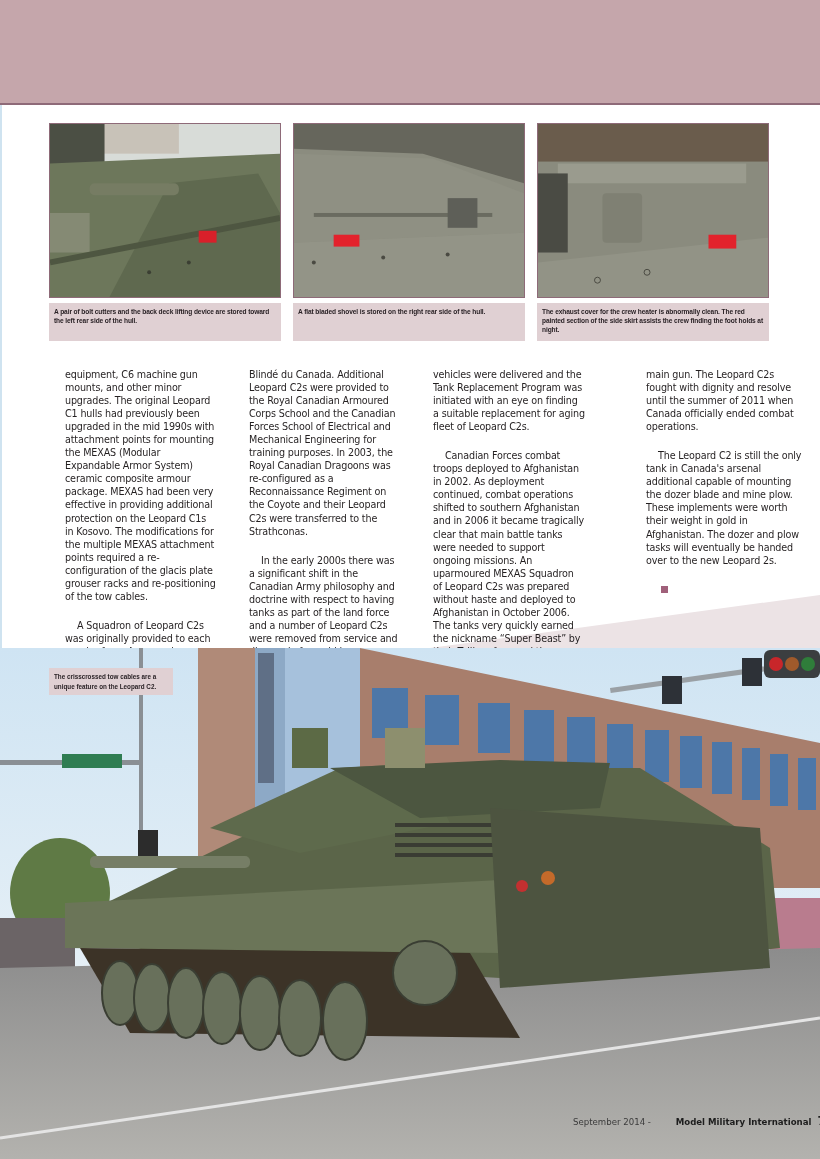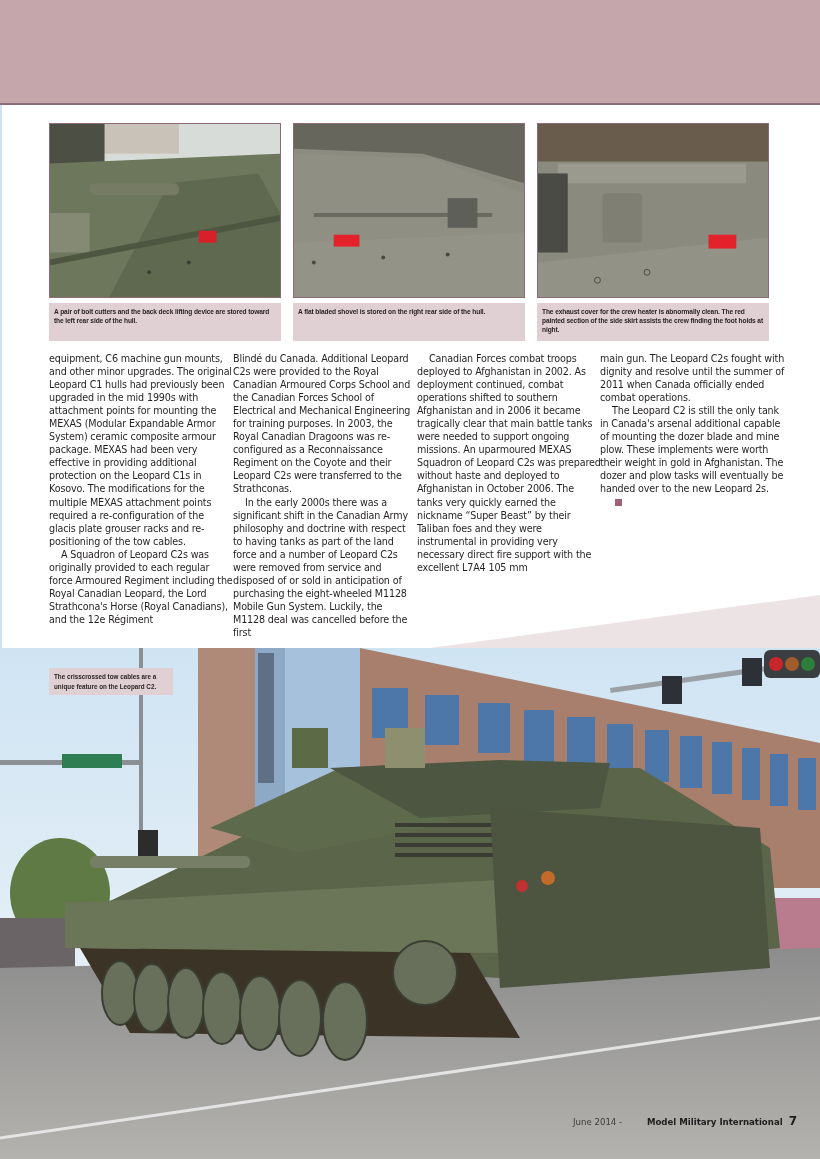--- a/index.html
+++ b/index.html
@@ -29,21 +29,21 @@
       letter-spacing: -0.1px;
     }
     .columns {
       position: absolute; top: 352px; left: 49px; width: 730px; height: 290px;
     }
     .col {
       position: absolute; top: 0; width: 184px;
       font-family: "DejaVu Sans", sans-serif; font-size: 9.6px; line-height: 13.05px;
       color: #231f20; letter-spacing: -0.15px;
     }
-    .col p { margin: 0; }
+    .col p { margin: 16px; }
     .col p.indent { text-indent: 12px; }
     .end-mark {
       display: inline-block; width: 7px; height: 7px; background: #a0607a;
       margin-left: 3px; vertical-align: 0px;
     }
     .diag-band {
       position: absolute; left: 0; top: 540px; width: 820px; height: 120px;
     }
     .big-photo {
       position: absolute; left: 0; top: 648px; width: 820px; height: 511px; overflow: hidden;
@@ -124,23 +124,24 @@
 <div class="columns">
   <div class="col" style="left:0px;">
     <p>equipment, C6 machine gun mounts, and other minor upgrades. The original Leopard C1 hulls had previously been upgraded in the mid 1990s with attachment points for mounting the MEXAS (Modular Expandable Armor System) ceramic composite armour package. MEXAS had been very effective in providing additional protection on the Leopard C1s in Kosovo. The modifications for the multiple MEXAS attachment points required a re-configuration of the glacis plate grouser racks and re-positioning of the tow cables.</p>
     <p class="indent">A Squadron of Leopard C2s was originally provided to each regular force Armoured Regiment including the Royal Canadian Leopard, the Lord Strathcona's Horse (Royal Canadians), and the 12e Régiment</p>
   </div>
   <div class="col" style="left:184px;">
     <p>Blindé du Canada. Additional Leopard C2s were provided to the Royal Canadian Armoured Corps School and the Canadian Forces School of Electrical and Mechanical Engineering for training purposes. In 2003, the Royal Canadian Dragoons was re-configured as a Reconnaissance Regiment on the Coyote and their Leopard C2s were transferred to the Strathconas.</p>
     <p class="indent">In the early 2000s there was a significant shift in the Canadian Army philosophy and doctrine with respect to having tanks as part of the land force and a number of Leopard C2s were removed from service and disposed of or sold in anticipation of purchasing the eight-wheeled M1128 Mobile Gun System. Luckily, the M1128 deal was cancelled before the first</p>
   </div>
   <div class="col" style="left:368px;">
+    <p>vehicles were delivered and the Tank Replacement Program was initiated with an eye on finding a suitable replacement for aging fleet of Leopard C2s.</p>
     <p class="indent">Canadian Forces combat troops deployed to Afghanistan in 2002. As deployment continued, combat operations shifted to southern Afghanistan and in 2006 it became tragically clear that main battle tanks were needed to support ongoing missions. An uparmoured MEXAS Squadron of Leopard C2s was prepared without haste and deployed to Afghanistan in October 2006. The tanks very quickly earned the nickname “Super Beast” by their Taliban foes and they were instrumental in providing very necessary direct fire support with the excellent L7A4 105 mm</p>
   </div>
-  <div class="col" style="left:551px; width:190px;">
+  <div class="col" style="left:581px; width:190px;">
     <p>main gun. The Leopard C2s fought with dignity and resolve until the summer of 2011 when Canada officially ended combat operations.</p>
     <p class="indent">The Leopard C2 is still the only tank in Canada's arsenal additional capable of mounting the dozer blade and mine plow. These implements were worth their weight in gold in Afghanistan. The dozer and plow tasks will eventually be handed over to the new Leopard 2s.</p>
     <p class="indent"><span class="end-mark"></span></p>
   </div>
 </div>
 
 <div class="big-photo">
   <svg viewBox="0 0 820 511" preserveAspectRatio="none">
     <defs>
       <linearGradient id="sky" x1="0" y1="0" x2="0" y2="1">
@@ -221,14 +222,14 @@
     </g>
 
     <rect x="292" y="80" width="36" height="40" fill="#5c6a45"></rect>
     <rect x="385" y="80" width="40" height="40" fill="#8d8f6e"></rect>
   </svg>
 </div>
 
 <div class="big-caption">The crisscrossed tow cables are a unique feature on the Leopard C2.</div>
 
 <div class="footer">
-  <span>June 2014 - </span><span class="mag">Model Military International</span><span class="pg">7</span>
+  <span>September 2014 - </span><span class="mag">Model Military International</span><span class="pg">7</span>
 </div>
 
 </body></html>

